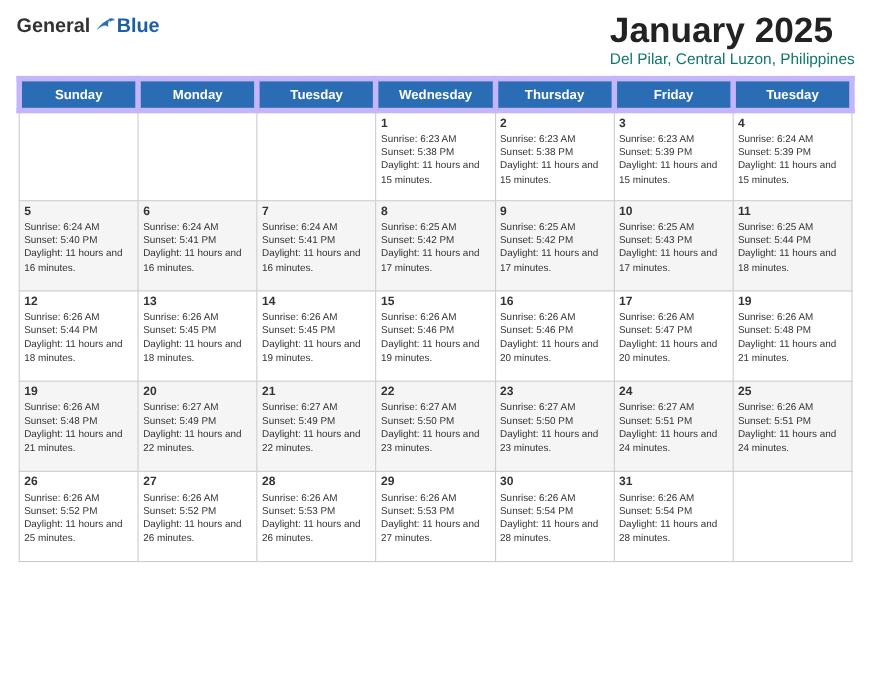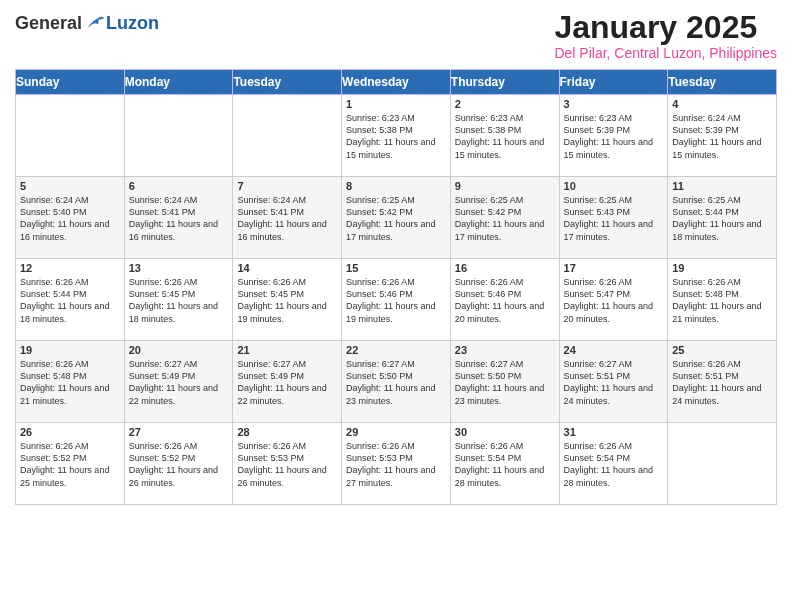--- a/index.html
+++ b/index.html
@@ -52,35 +52,35 @@
       text-align: left;
     }
     .month-title {
       font-size: 32px;
       font-weight: bold;
       color: #222;
       line-height: 1.1;
     }
     .location {
       font-size: 14px;
-      color: #ec4899;
+      color: #0f766e;
     }
     .calendar {
       width: 100%;
       border-collapse: collapse;
       table-layout: fixed;
     }
     .calendar th {
       background: #2a6db5;
       color: #fff;
       font-size: 12px;
       font-weight: bold;
-      padding: 5px 0;
-      text-align: left;
-      border: 1px solid #c4b5fd;
+      padding: 5px 12px;
+      text-align: center;
+      border: 5px solid #c4b5fd;
     }
     .calendar td {
       border: 1px solid #ccc;
       vertical-align: top;
       padding: 3px 4px;
       height: 82px;
       font-size: 9.5px;
       color: #333;
       background: #fff;
     }
@@ -107,21 +107,21 @@
   <div class="header">
     <div class="logo">
       <div class="logo-text">
         <span style="display:flex;align-items:center;">
           <span class="logo-general">General</span>
           <svg class="logo-icon" viewBox="0 0 30 24" xmlns="http://www.w3.org/2000/svg">
             <path d="M5 18 Q12 8 22 4 Q18 10 20 14 Q14 10 8 16 Z" fill="#2a6db5"></path>
             <path d="M20 4 Q26 2 28 6 Q24 5 22 8 Z" fill="#2a6db5"></path>
           </svg>
         </span>
-        <span class="logo-blue">Luzon</span>
+        <span class="logo-blue">Blue</span>
       </div>
     </div>
     <div class="title-block">
       <div class="month-title">January 2025</div>
       <div class="location">Del Pilar, Central Luzon, Philippines</div>
     </div>
   </div>
 
   <table class="calendar">
     <thead>

